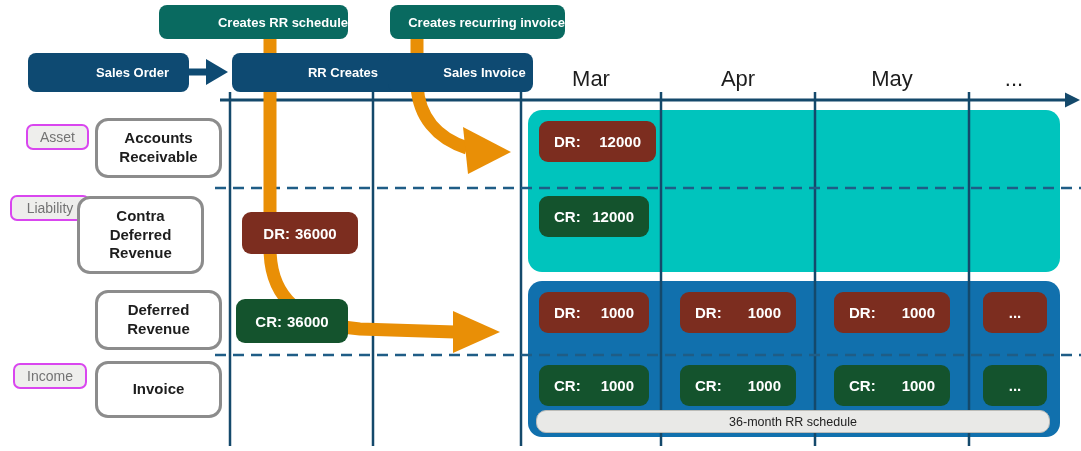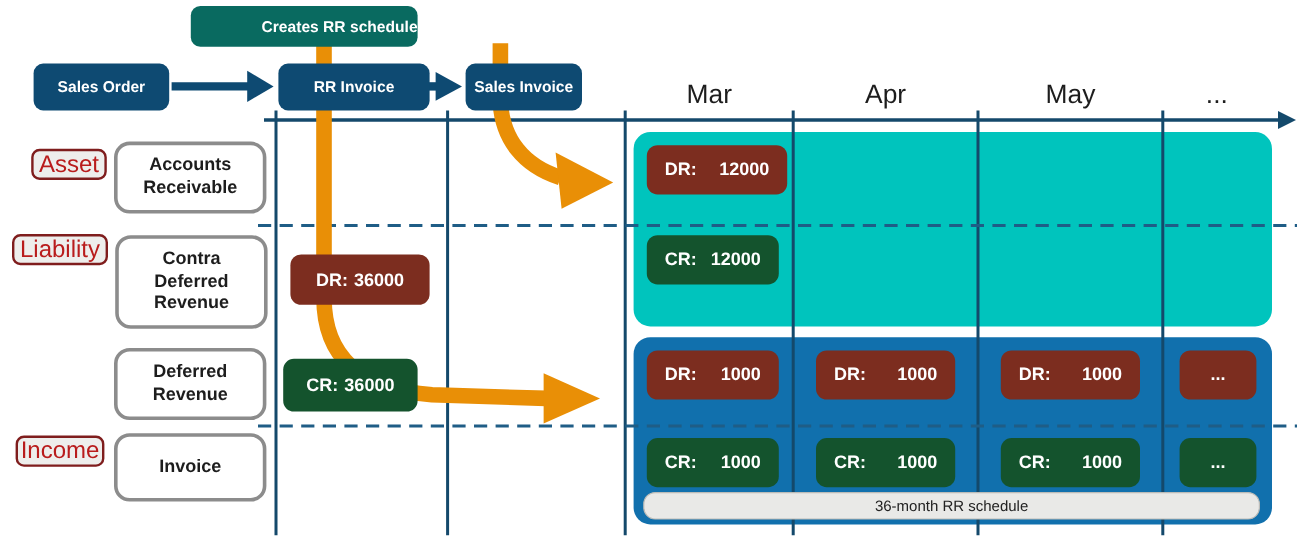--- a/index.html
+++ b/index.html
@@ -12,25 +12,25 @@
   .panel.teal{background:#00c4bd;}
   .panel.blue{background:#1170ad;}
   .callout{
     position:absolute;z-index:3;background:#096a60;color:#fff;
     border-radius:8px;display:flex;align-items:center;justify-content:flex-end;
     font-weight:bold;font-size:13px;white-space:nowrap;
   }
   .flowbox{
     position:absolute;z-index:3;background:#0e4a72;color:#fff;
     border-radius:8px;display:flex;align-items:center;justify-content:center;
-    font-weight:bold;font-size:13px;white-space:nowrap;
+    font-weight:bold;font-size:13px;white-space:nowrap;padding-left:48px;
   }
   .tag{
-    position:absolute;z-index:3;background:#eeeeec;border:2px solid #7f1d1d;
-    border-radius:7px;color:#b91c1c;font-size:20px;
+    position:absolute;z-index:3;background:#eeeeec;border:2px solid #d946ef;
+    border-radius:7px;color:#737373;font-size:14px;
     display:flex;align-items:center;justify-content:center;box-sizing:border-box;
   }
   .acct{
     position:absolute;z-index:3;background:#fff;border:3.5px solid #8c8c8c;
     border-radius:13px;color:#1d1d1d;font-weight:bold;font-size:15px;
     display:flex;align-items:center;justify-content:center;text-align:center;
     box-sizing:border-box;line-height:1.25;padding:0 14px;
   }
   .month{
     position:absolute;z-index:3;top:66px;transform:translateX(-50%);
@@ -97,42 +97,45 @@
 
     <g>
       <path d="M417,36 L417,86 C419,116 436,138 467,148" fill="none" stroke="#e98f06" stroke-width="13"></path>
       <polygon points="463,127 511,152 468,174" fill="#e98f06"></polygon>
     </g>
   </svg>
 
   <div class="callout" style="left:159px;top:5px;width:189px;height:34px">
     <span>Creates RR schedule</span>
   </div>
+  <div class="callout" style="left:390px;top:5px;width:175px;height:34px">
+    <span>Creates recurring invoice</span>
+  </div>
 
   <div class="flowbox" style="left:28px;top:53px;width:113px;height:39px">
     <span>Sales Order</span>
   </div>
   <div class="flowbox" style="left:232px;top:53px;width:126px;height:39px">
-    <span>RR Invoice</span>
+    <span>RR Creates</span>
   </div>
   <div class="flowbox" style="left:388px;top:53px;width:97px;height:39px">
     <span>Sales Invoice</span>
   </div>
 
   <div class="month" style="left:591px">Mar</div>
   <div class="month" style="left:738px">Apr</div>
   <div class="month" style="left:892px">May</div>
   <div class="month" style="left:1014px">...</div>
 
   <div class="tag" style="left:26px;top:124px;width:63px;height:26px">Asset</div>
   <div class="tag" style="left:10px;top:195px;width:80px;height:26px">Liability</div>
   <div class="tag" style="left:13px;top:363px;width:74px;height:26px">Income</div>
 
   <div class="acct" style="left:95px;top:118px;width:127px;height:60px">Accounts Receivable</div>
-  <div class="acct" style="left:96px;top:196px;width:127px;height:78px">Contra Deferred Revenue</div>
+  <div class="acct" style="left:77px;top:196px;width:127px;height:78px">Contra Deferred Revenue</div>
   <div class="acct" style="left:95px;top:290px;width:127px;height:60px">Deferred Revenue</div>
   <div class="acct" style="left:95px;top:361px;width:127px;height:57px">Invoice</div>
 
   <div class="chip dr center" style="left:242px;top:212px;width:116px;height:42px">
     <span>DR:</span>
     <span>36000</span>
   </div>
   <div class="chip cr center" style="left:236px;top:299px;width:112px;height:44px">
     <span>CR:</span>
     <span>36000</span>

